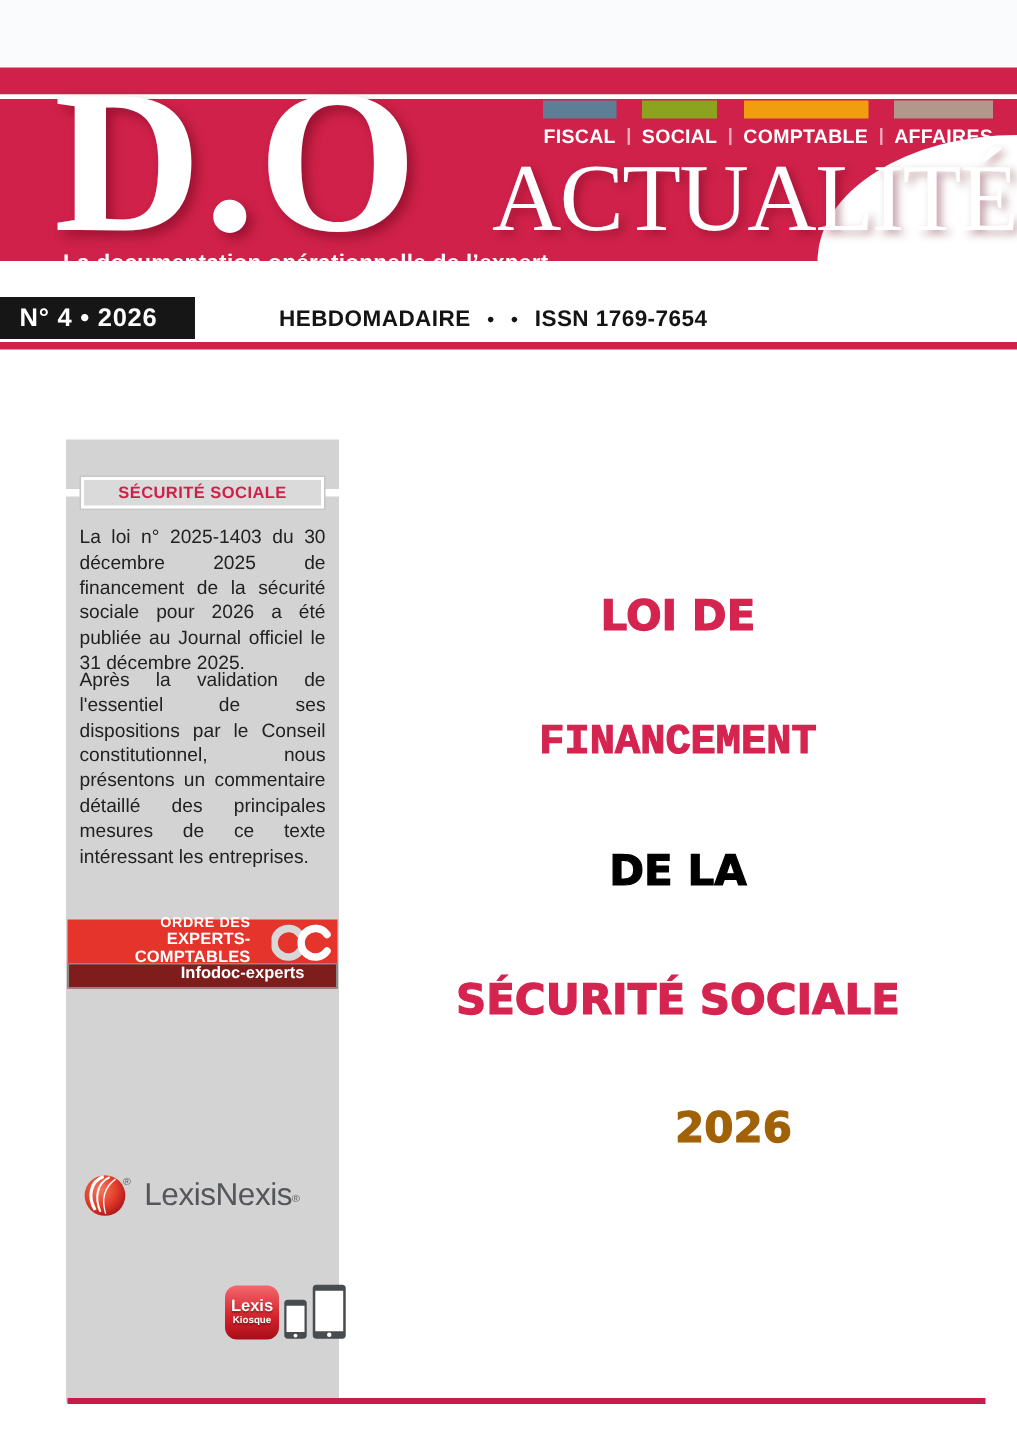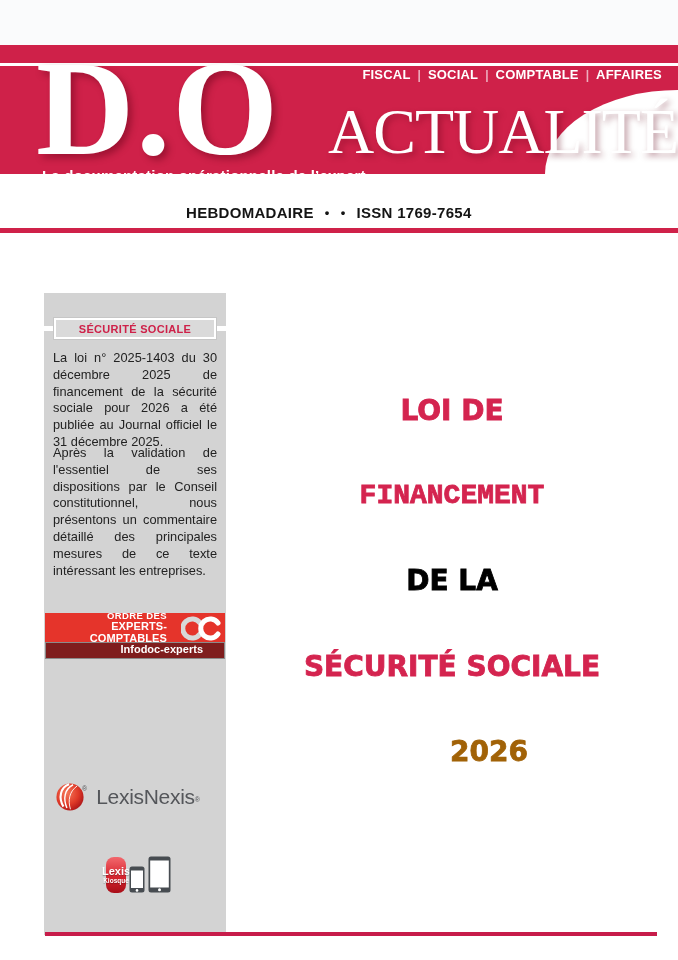--- a/index.html
+++ b/index.html
@@ -15,21 +15,21 @@
               border-top-left-radius:133px 84px;}
   .brand-do{position:absolute;left:36px;top:-26px;color:#fff;font-family:"Liberation Serif",serif;
             font-weight:bold;font-size:136px;line-height:1;letter-spacing:2px;
             text-shadow:4px 4px 7px rgba(95,0,22,.45);}
   .brand-ed{position:absolute;left:328px;top:34px;color:#fff;font-family:"Liberation Serif",serif;
             font-size:64px;line-height:1;letter-spacing:-1px;
             text-shadow:3px 3px 6px rgba(95,0,22,.4);}
   .tagline{position:absolute;left:42px;top:101px;color:#fff;font-weight:bold;font-size:15px;
            letter-spacing:.2px;}
   .rubrics{position:absolute;top:1px;right:16px;display:flex;gap:7px;}
-  .rubric{display:flex;flex-direction:row;align-items:stretch;}
+  .rubric{display:flex;flex-direction:column;align-items:stretch;}
   .rubric .sq{height:12px;margin-bottom:4px;}
   .rubric .lbl{color:#fff;font-weight:bold;font-size:13px;letter-spacing:.2px;text-align:center;}
   .rubric-sep{align-self:flex-end;color:#EDAFBE;font-weight:bold;font-size:12px;line-height:16px;}
 
   
   .issue-bar{position:absolute;left:0;top:196px;width:678px;height:32px;background:#fff;}
   .issue-box{position:absolute;left:0;top:2px;width:130px;height:28px;background:#161616;color:#fff;
              font-weight:bold;font-size:17px;letter-spacing:.5px;display:flex;align-items:center;
              padding-left:13px;box-sizing:border-box;}
   .issue-info{position:absolute;left:186px;top:2px;height:28px;display:flex;align-items:center;
@@ -55,24 +55,24 @@
   .oec-l2{font-size:11px;letter-spacing:.1px;}
   .oec-sub{height:17px;background:#7f1d1d;color:#fff;font-weight:bold;font-size:11px;
            text-align:right;line-height:15px;padding-right:22px;box-shadow:inset 0 0 0 1px #8b8b8b;}
 
   .ln{position:absolute;left:12px;top:490px;display:flex;align-items:center;}
   .ln-text{font-size:21px;color:#54565A;letter-spacing:-.3px;margin-left:7px;}
   .ln-reg{font-size:7px;color:#54565A;vertical-align:top;position:relative;top:2px;}
   .ln-reg-mark{font-size:7px;color:#54565A;position:relative;top:-9px;left:-2px;}
 
   .kiosque{position:absolute;left:62px;top:563px;display:flex;align-items:flex-end;gap:3px;}
-  .app-icon{width:20px;height:36px;border-radius:8px;
+  .app-icon{width:36px;height:36px;border-radius:8px;
             background:linear-gradient(180deg,#F2686D 0%,#D7242E 55%,#A80E18 100%);
             color:#fff;display:flex;flex-direction:column;align-items:center;justify-content:center;
-            font-weight:bold;text-shadow:0 1px 1px rgba(0,0,0,.3);}
+            font-weight:bold;text-shadow:0 1px 1px rgba(0,0,0,.3);margin-left:44px;}
   .app-l1{font-size:11px;line-height:11px;}
   .app-l2{font-size:6.5px;line-height:8px;}
 
   
   .title-line{position:absolute;left:226px;width:452px;text-align:center;
               font-family:"DejaVu Sans",sans-serif;font-weight:bold;font-size:28px;line-height:46px;
               -webkit-text-stroke:.8px currentColor;}
   .tl0{top:388px;} .tl1{top:473px;} .tl2{top:558px;} .tl3{top:644px;} .tl4{top:729px;}
 
   .rule-bottom{position:absolute;left:45px;top:932px;width:612px;height:4px;background:#C71C4A;}
@@ -109,20 +109,23 @@
       </div>
       <div class="rubric-sep">|</div>
       <div class="rubric">
         <div class="sq" style="background: rgb(178, 152, 139);"></div>
         <div class="lbl">AFFAIRES</div>
       </div>
     </div>
   </div>
 
   <div class="issue-bar">
+    <div class="issue-box">
+      <span>N° 4 • 2026</span>
+    </div>
     <div class="issue-info">
       <span>HEBDOMADAIRE</span>
       <span class="bullet">•</span>
       <span class="bullet">•</span>
       <span>ISSN 1769-7654</span>
     </div>
   </div>
   <div class="rule-top"></div>
 
   <aside class="sidebar">

